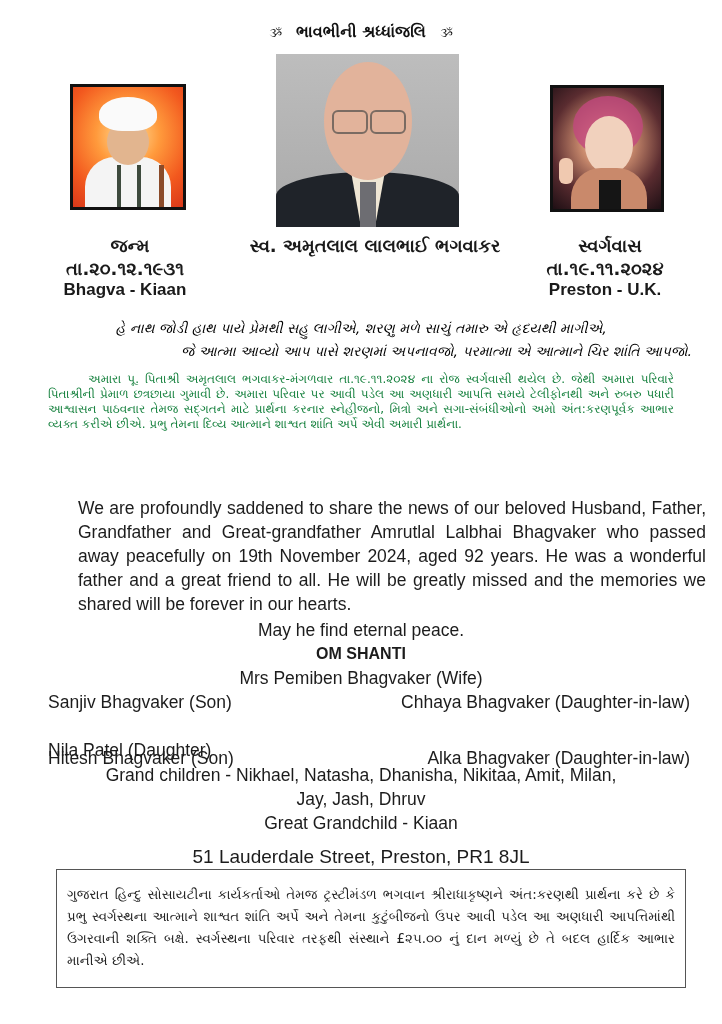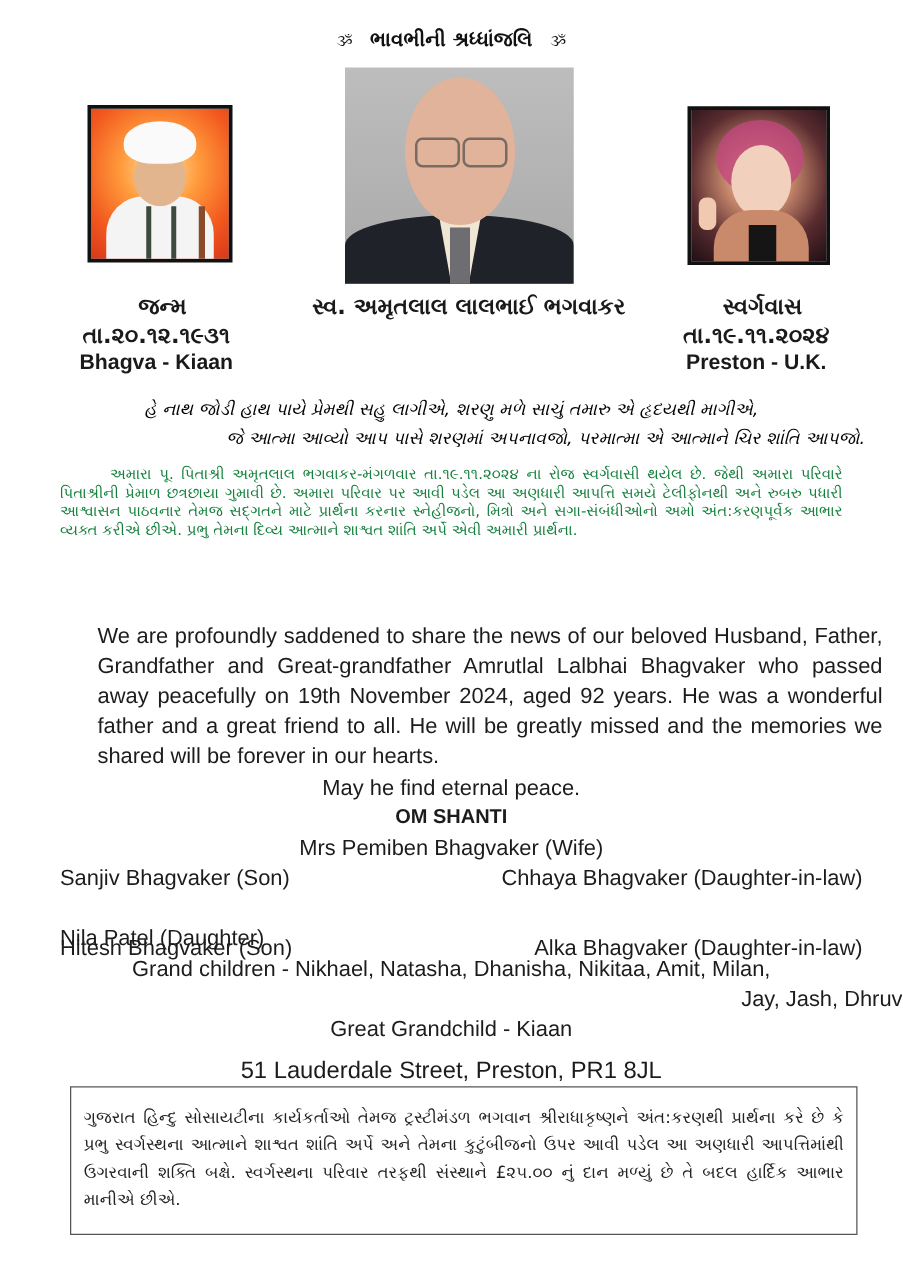--- a/index.html
+++ b/index.html
@@ -43,21 +43,21 @@
     .peace { top: 620px; }
     .om-shanti { top: 645px; font-weight: bold; font-size: 16px; }
     .wife { top: 668px; }
 
     .fam-row { left: 48px; width: 642px; display: flex; justify-content: space-between; }
     .fam1 { top: 692px; }
     .fam2 { top: 748px; }
     .fam3 { top: 740px; }
 
     .grand1 { top: 765px; }
-    .grand2 { top: 789px; text-align: right; }
+    .grand2 { top: 789px; }
     .great { top: 813px; }
 
     .address { top: 846px; font-size: 19px; }
 
     .notice-box { left: 56px; top: 869px; width: 630px; height: 119px; border: 1.5px solid #555; box-sizing: border-box; padding: 14px 10px; }
     .notice-text { font-size: 13.4px; line-height: 22px; text-align: justify; color: #222; }
   </style>
 </head>
 <body>
 

